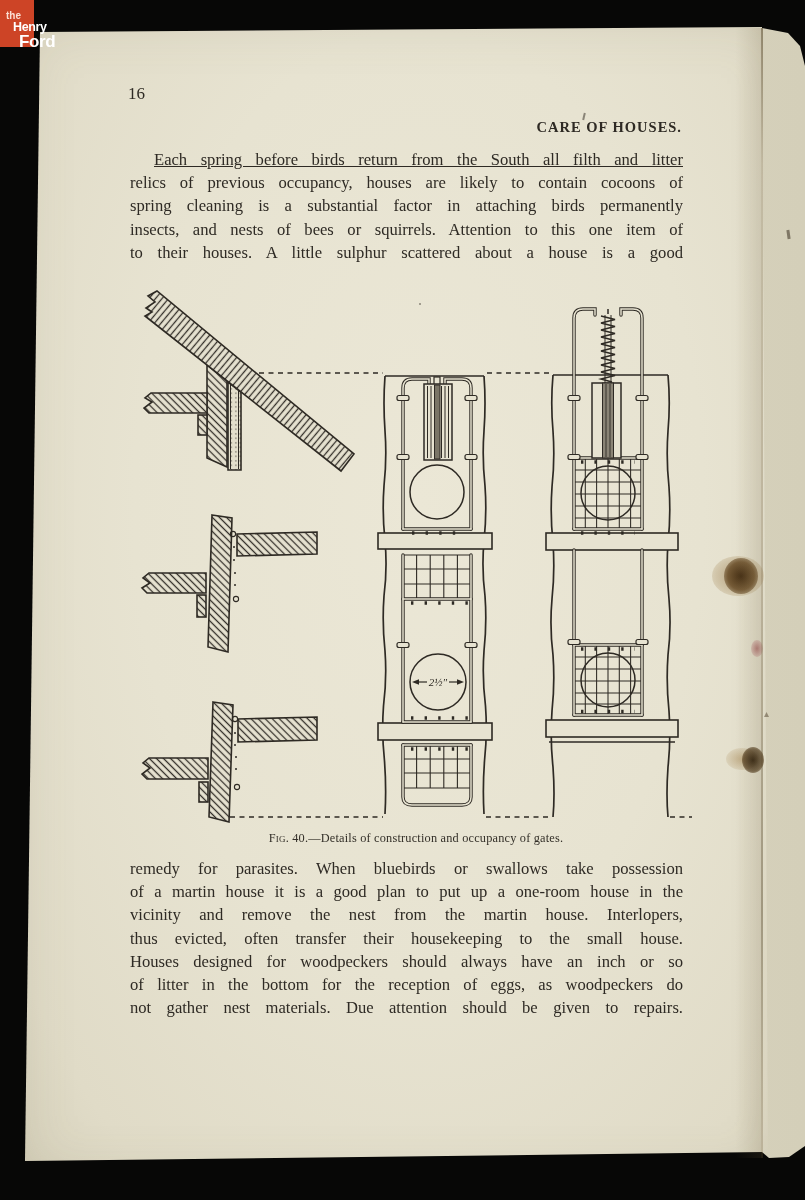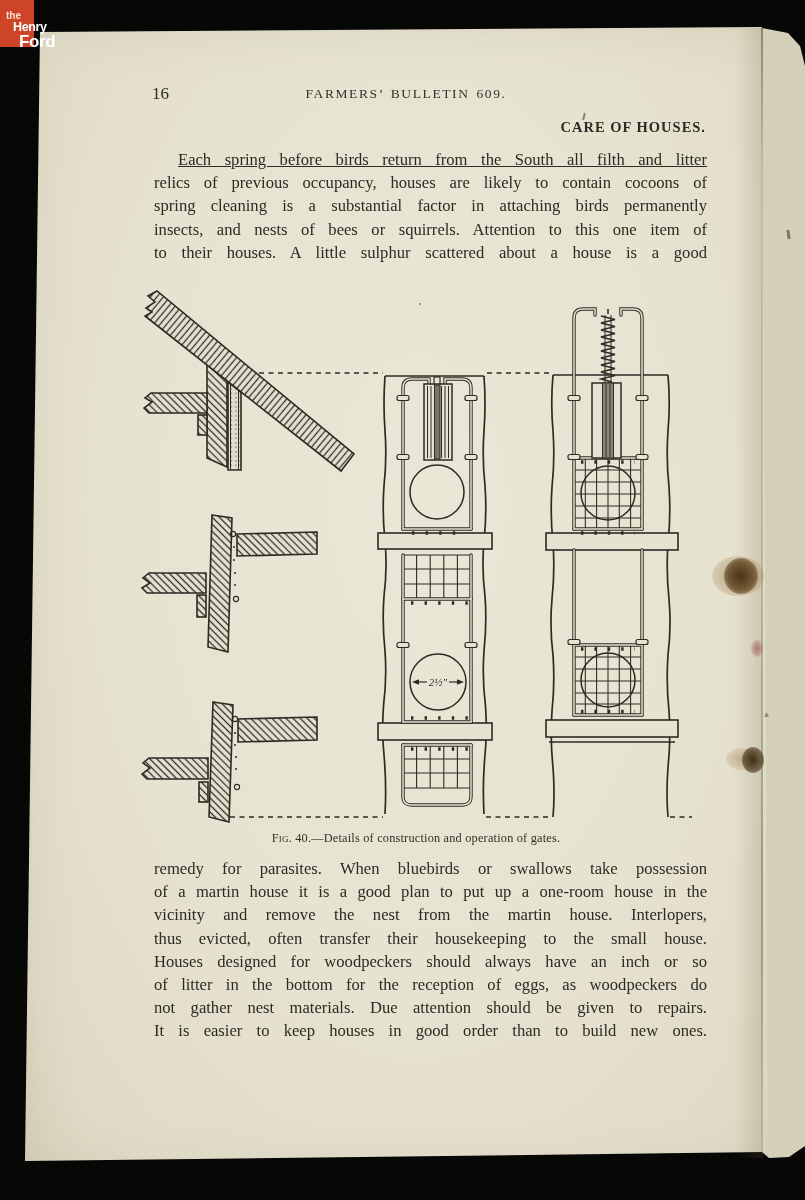--- a/index.html
+++ b/index.html
@@ -17,21 +17,21 @@
          background:linear-gradient(180deg,rgba(85,70,40,.55) 0%,rgba(110,90,55,.25) 12%,rgba(110,90,55,.30) 45%,rgba(85,70,40,.45) 78%,rgba(110,90,55,.25) 100%);}
   .crease-shadow{position:absolute;left:735px;top:28px;width:26px;height:1130px;
          background:linear-gradient(90deg,rgba(120,105,70,0) 0%,rgba(110,95,60,.16) 100%);}
   
   .logo{position:absolute;left:0;top:0;width:34px;height:47px;background:#cd4426;
         font-family:"Liberation Sans", sans-serif;color:#fff;line-height:1;}
   .logo .l1{position:absolute;left:6px;top:11px;font-size:10px;font-weight:bold;color:rgba(255,235,225,.92);}
   .logo .l2{position:absolute;left:13px;top:21px;font-size:12.5px;font-weight:bold;letter-spacing:-.4px;}
   .logo .l3{position:absolute;left:6px;top:33px;font-size:17px;font-weight:bold;letter-spacing:-.4px;margin-left:13px;}
   
-  .ink{color:#2e2a24;margin-left:24px;}
+  .ink{color:#2e2a24;}
   .pagenum{position:absolute;left:128px;top:84px;font-size:17px;}
   .runhead{position:absolute;left:130px;top:86px;width:552px;text-align:center;
            font-size:13.5px;letter-spacing:1.6px;word-spacing:2px;color:#35302a;}
   .sectitle{position:absolute;left:130px;top:119px;width:552px;text-align:right;
            font-size:14.5px;font-weight:bold;letter-spacing:1px;}
   .para{position:absolute;left:130px;width:553px;font-size:16.6px;line-height:23.2px;
         word-spacing:1.5px;}
   .para .tline{text-align:justify;text-align-last:justify;white-space:nowrap;}
   .para1{top:148px;}
   .para1 .tline:first-child{text-indent:24px;text-decoration:underline;}
@@ -60,21 +60,20 @@
 </head>
 <body>
 
 <div class="stage">
 
   <div class="sliver"></div>
 
   <div class="paper">
 
     <div class="pagenum ink">16</div>
-    <div class="runhead">FARMERS’ BULLETIN 609.</div>
     <div class="sectitle ink">CARE OF HOUSES.</div>
 
     <div class="para para1 ink">
         <div class="tline">Each spring before birds return from the South all filth and litter</div>
         <div class="tline">relics of previous occupancy, houses are likely to contain cocoons of</div>
         <div class="tline">spring cleaning is a substantial factor in attaching birds permanently</div>
         <div class="tline">insects, and nests of bees or squirrels.  Attention to this one item of</div>
         <div class="tline">to their houses.  A little sulphur scattered about a house is a good</div>
       </div>
 
@@ -273,32 +272,31 @@
         <g fill="#2e2a24" stroke="none">
           <circle cx="100" cy="445" r="1"></circle>
             <circle cx="100" cy="457" r="1"></circle>
           <circle cx="101" cy="469" r="1"></circle>
             <circle cx="101" cy="481" r="1"></circle>
         </g>
       </g>
     </svg>
 
     <div class="caption">
-      <span class="sc">Fig. 40.</span><span>—Details of construction and operation of gates.</span>
+      <span class="sc">Fig. 40.</span><span>—Details of construction and occupancy of gates.</span>
     </div>
 
     <div class="para para2 ink">
         <div class="tline">remedy for parasites.  When bluebirds or swallows take possession</div>
         <div class="tline">of a martin house it is a good plan to put up a one-room house in the</div>
         <div class="tline">vicinity and remove the nest from the martin house.  Interlopers,</div>
         <div class="tline">thus evicted, often transfer their housekeeping to the small house.</div>
         <div class="tline">Houses designed for woodpeckers should always have an inch or so</div>
         <div class="tline">of litter in the bottom for the reception of eggs, as woodpeckers do</div>
         <div class="tline">not gather nest materials.  Due attention should be given to repairs.</div>
-        <div class="tline">It is easier to keep houses in good order than to build new ones.</div>
       </div>
 
     <div class="stain st1a"></div>
     <div class="stain st1b"></div>
     <div class="stain st2"></div>
     <div class="stain st3a"></div>
     <div class="stain st3b"></div>
     <div class="speck sp1"></div>
     <div class="speck sp4"></div>
   </div>

